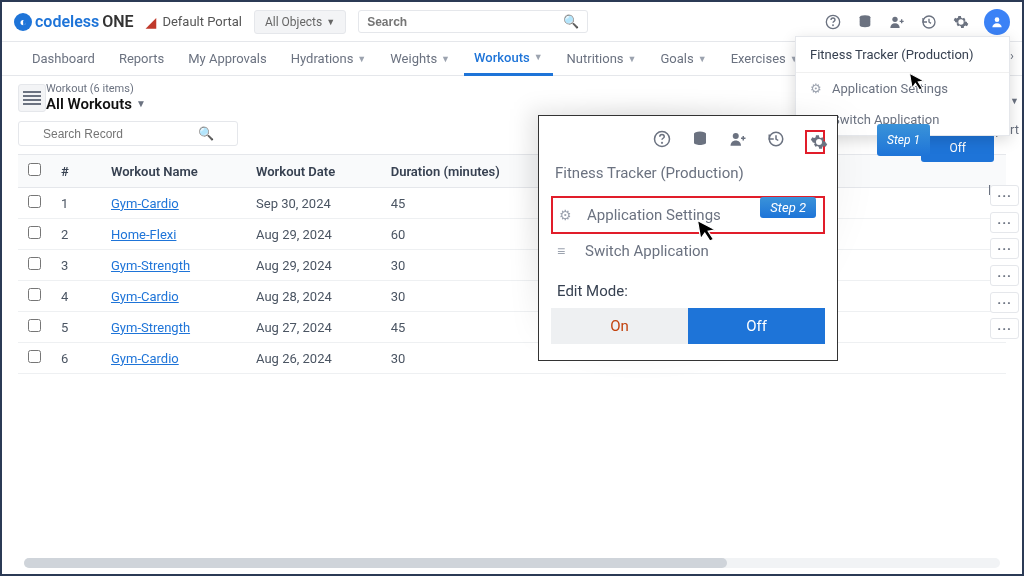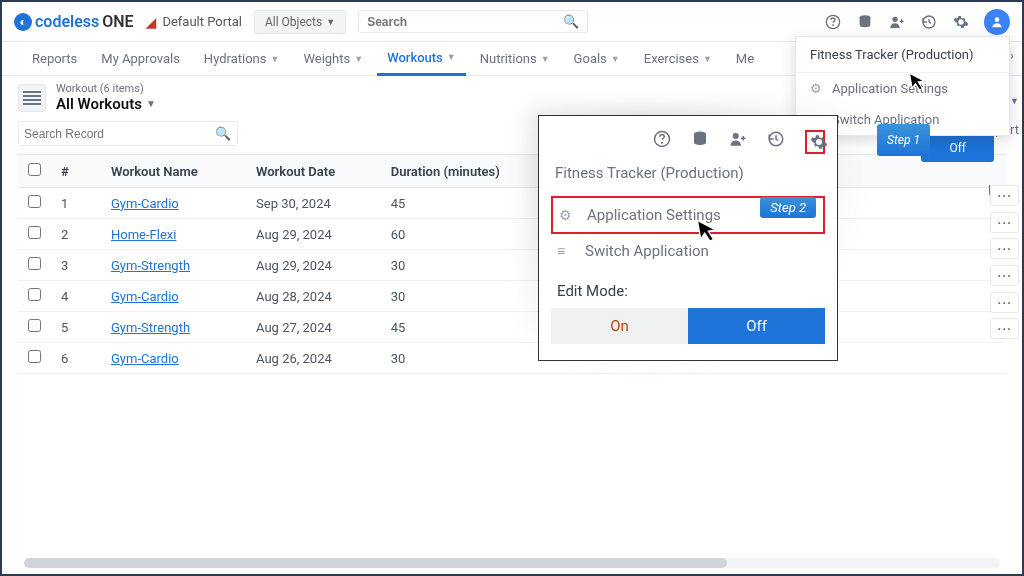--- a/index.html
+++ b/index.html
@@ -21,29 +21,29 @@
 
 
 .navtabs { display: flex; align-items: center; height: 34px; padding: 0 20px; border-bottom: 1px solid #e5e7eb; gap: 4px; position: relative; }
 .tab { padding: 0 10px; height: 34px; display:flex; align-items:center; gap:4px; color: #6b7280; font-size: 13px; cursor: pointer; }
 .tab.active { color: #1e74d8; border-bottom: 3px solid #1e74d8; font-weight:500;}
 .tab .caret { font-size: 9px; color:#9ca3af;}
 .nav-right-chevron { margin-left:auto; color:#6b7280; padding:0 4px;}
 
 
 .page { padding: 6px 16px 0 16px; }
-.page-head { display:flex; align-items:center; gap:10px; }
+.page-head { display:flex; align-items:center; }
 .page-icon { width: 28px; height: 28px; background: #f3f4f6; border:1px solid #e5e7eb; border-radius:3px; display:flex; flex-direction:column; justify-content:center; padding:3px 4px; gap:2px;}
 .page-icon span { height:2px; background:#6b7280;}
 .page-meta { display:flex; flex-direction:column; line-height:1.2;}
 .page-count { font-size: 11px; color: #6b7280; }
 .page-title { font-size: 15px; font-weight:600; color:#111; display:flex; align-items:center; gap:4px;}
 .page-actions { margin-left:auto; display:flex; gap:8px; align-items:center;}
 .btn-outline { border:1px solid #d1d5db; background:#fff; padding:5px 10px; border-radius:3px; font-size:12px; color:#374151; display:flex; align-items:center; gap:4px;}
-.search-rec { margin-top:8px; width: 220px; border:1px solid #e5e7eb; border-radius:3px; padding:4px 5px; display:flex; align-items:center;}
+.search-rec { margin-top:8px; width: 220px; border:1px solid #e5e7eb; border-radius:3px; padding:4px 24px; display:flex; align-items:center;}
 .search-rec input { border:0; outline:0; flex:1; font-size:12px;}
 
 
 .table { width:100%; border-collapse: collapse; margin-top:8px; font-size:13px;}
 .table th { text-align:left; padding:8px 10px; background:#f9fafb; border-top:1px solid #e5e7eb; border-bottom:1px solid #e5e7eb; color:#374151; font-weight:600;}
 .table td { padding:7px 10px; border-bottom:1px solid #eef0f2; color:#4b5563;}
 .table a { color:#1e74d8; text-decoration: underline;}
 .chk { width:30px;}
 .row-actions { width:30px; color:#9ca3af; text-align:center;}
 .col-idx { width:50px;}
@@ -152,20 +152,23 @@
     <span class="avatar">
       <svg width="14" height="14" viewBox="0 0 24 24" fill="#fff">
           <circle cx="12" cy="8" r="4"></circle>
           <path d="M4 21c0-4 3.6-7 8-7s8 3 8 7"></path>
         </svg>
     </span>
   </div>
 </div>
 
 <div class="navtabs">
+  <div class="tab">
+      <span>Dashboard</span>
+    </div>
   <div class="tab">
       <span>Reports</span>
     </div>
   <div class="tab">
       <span>My Approvals</span>
     </div>
   <div class="tab">
       <span>Hydrations</span>
       <span class="caret">▼</span>
     </div>

